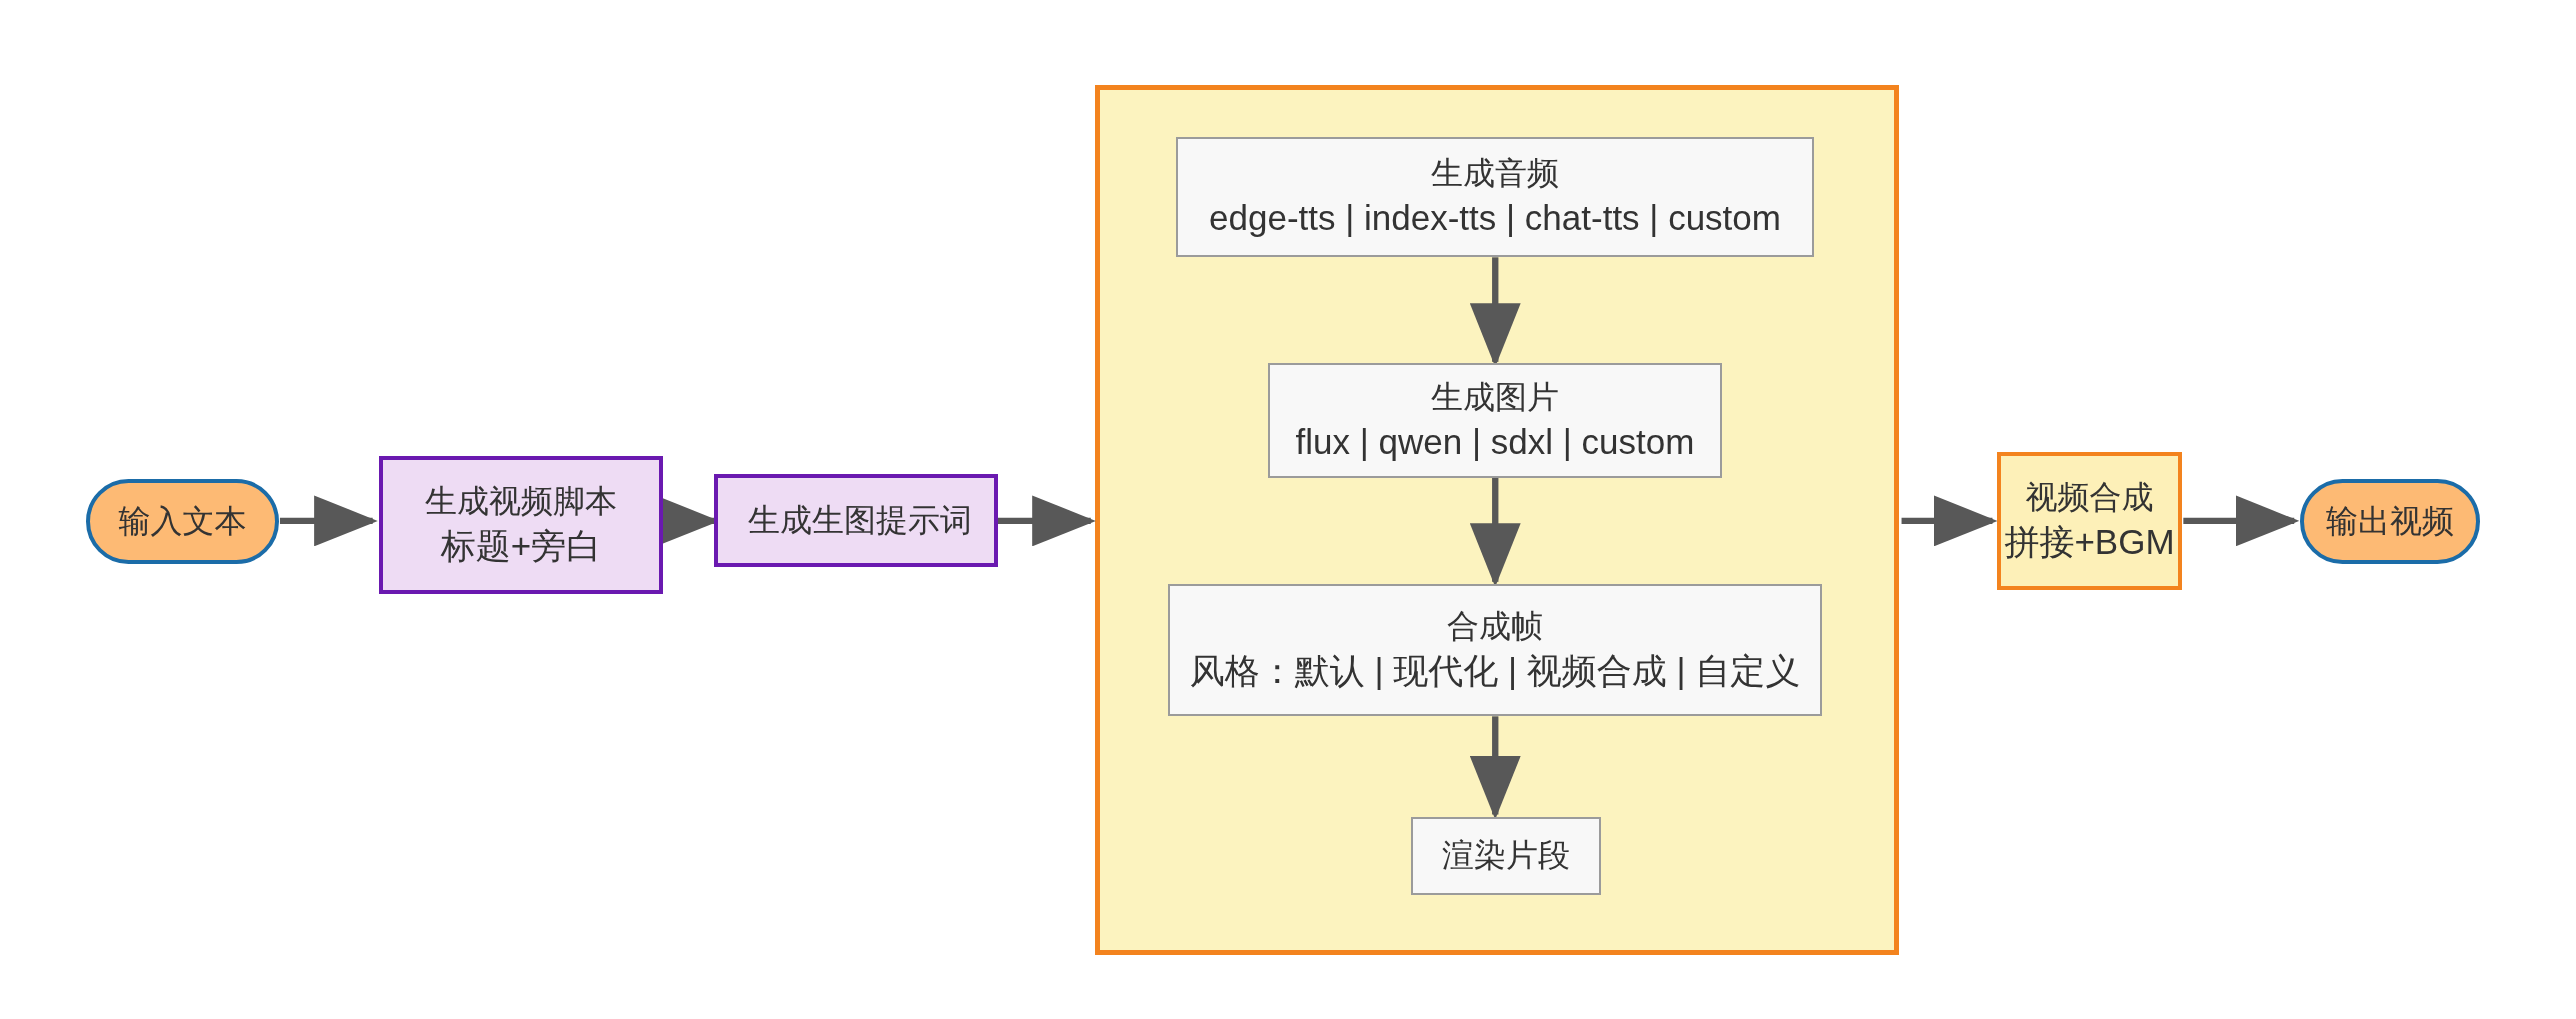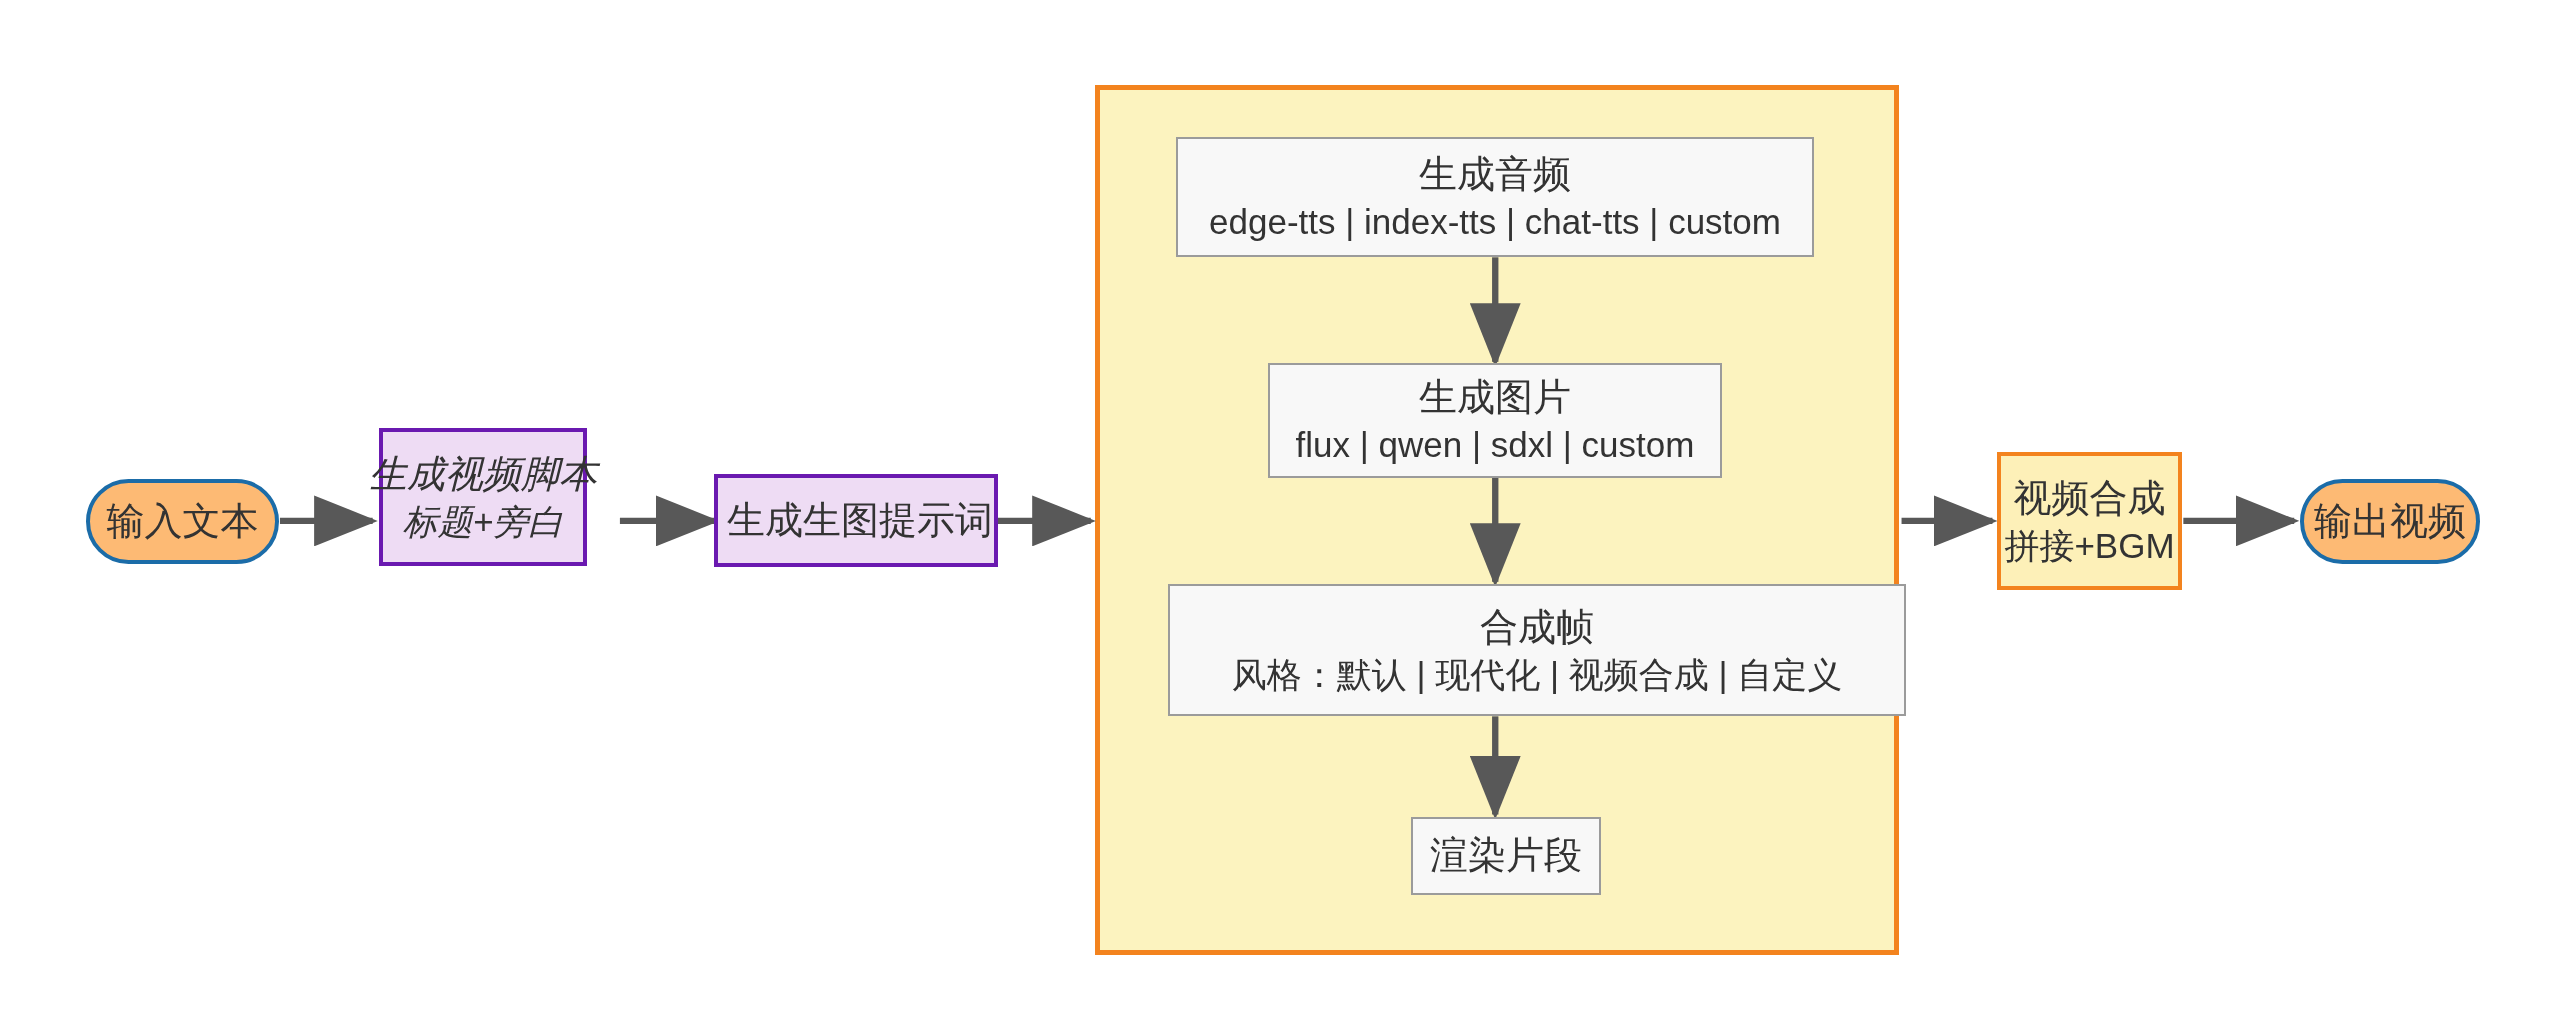--- a/index.html
+++ b/index.html
@@ -72,21 +72,21 @@
   }
 
   
   .subgraph {
     position: absolute;
     box-sizing: border-box;
     background: #fcf3bf;
     border: 5.5px solid #f3831e;
   }
 
-  .title-cn { font-size: 38px; }
+  .title-cn { font-size: 32px; }
   .sub-cn   { font-size: 35px; }
 </style>
 </head>
 <body>
 
 <div id="canvas">
 
   <div class="subgraph" style="left:1095px; top:85px; width:804px; height:870px;"></div>
 
   <svg id="edges" viewBox="0 0 2834 1122" xmlns="http://www.w3.org/2000/svg">
@@ -110,40 +110,40 @@
 
     <line x1="2092" y1="573" x2="2192" y2="573" stroke="#585858" stroke-width="7" marker-end="url(#arrow)"></line>
 
     <line x1="2402" y1="573" x2="2524" y2="573" stroke="#585858" stroke-width="7" marker-end="url(#arrow)"></line>
   </svg>
 
   <div class="node stadium" style="left:86px; top:479px; width:193px; height:85px;">
     <span class="line title-cn">输入文本</span>
   </div>
 
-  <div class="node purple" style="left:379px; top:428px; width:208px; height:138px;font-style:italic;">
+  <div class="node purple" style="left:379px; top:456px; width:284px; height:138px;">
     <span class="line title-cn">生成视频脚本</span>
     <span class="line sub-cn">标题+旁白</span>
   </div>
 
   <div class="node purple" style="left:714px; top:474px; width:284px; height:93px;padding-left:8px;">
     <span class="line title-cn">生成生图提示词</span>
   </div>
 
   <div class="node plain" style="left:1176px; top:137px; width:638px; height:120px;">
     <span class="line title-cn">生成音频</span>
     <span class="line sub-cn">edge-tts | index-tts | chat-tts | custom</span>
   </div>
 
   <div class="node plain" style="left:1268px; top:363px; width:454px; height:115px;">
     <span class="line title-cn">生成图片</span>
     <span class="line sub-cn">flux | qwen | sdxl | custom</span>
   </div>
 
-  <div class="node plain" style="left:1168px; top:584px; width:738px; height:132px;">
+  <div class="node plain" style="left:1168px; top:584px; width:654px; height:132px;">
     <span class="line title-cn">合成帧</span>
     <span class="line sub-cn">风格：默认 | 现代化 | 视频合成 | 自定义</span>
   </div>
 
   <div class="node plain" style="left:1411px; top:817px; width:190px; height:78px;">
     <span class="line title-cn">渲染片段</span>
   </div>
 
   <div class="node stadium" style="left:2300px; top:479px; width:180px; height:85px;">
     <span class="line title-cn">输出视频</span>

